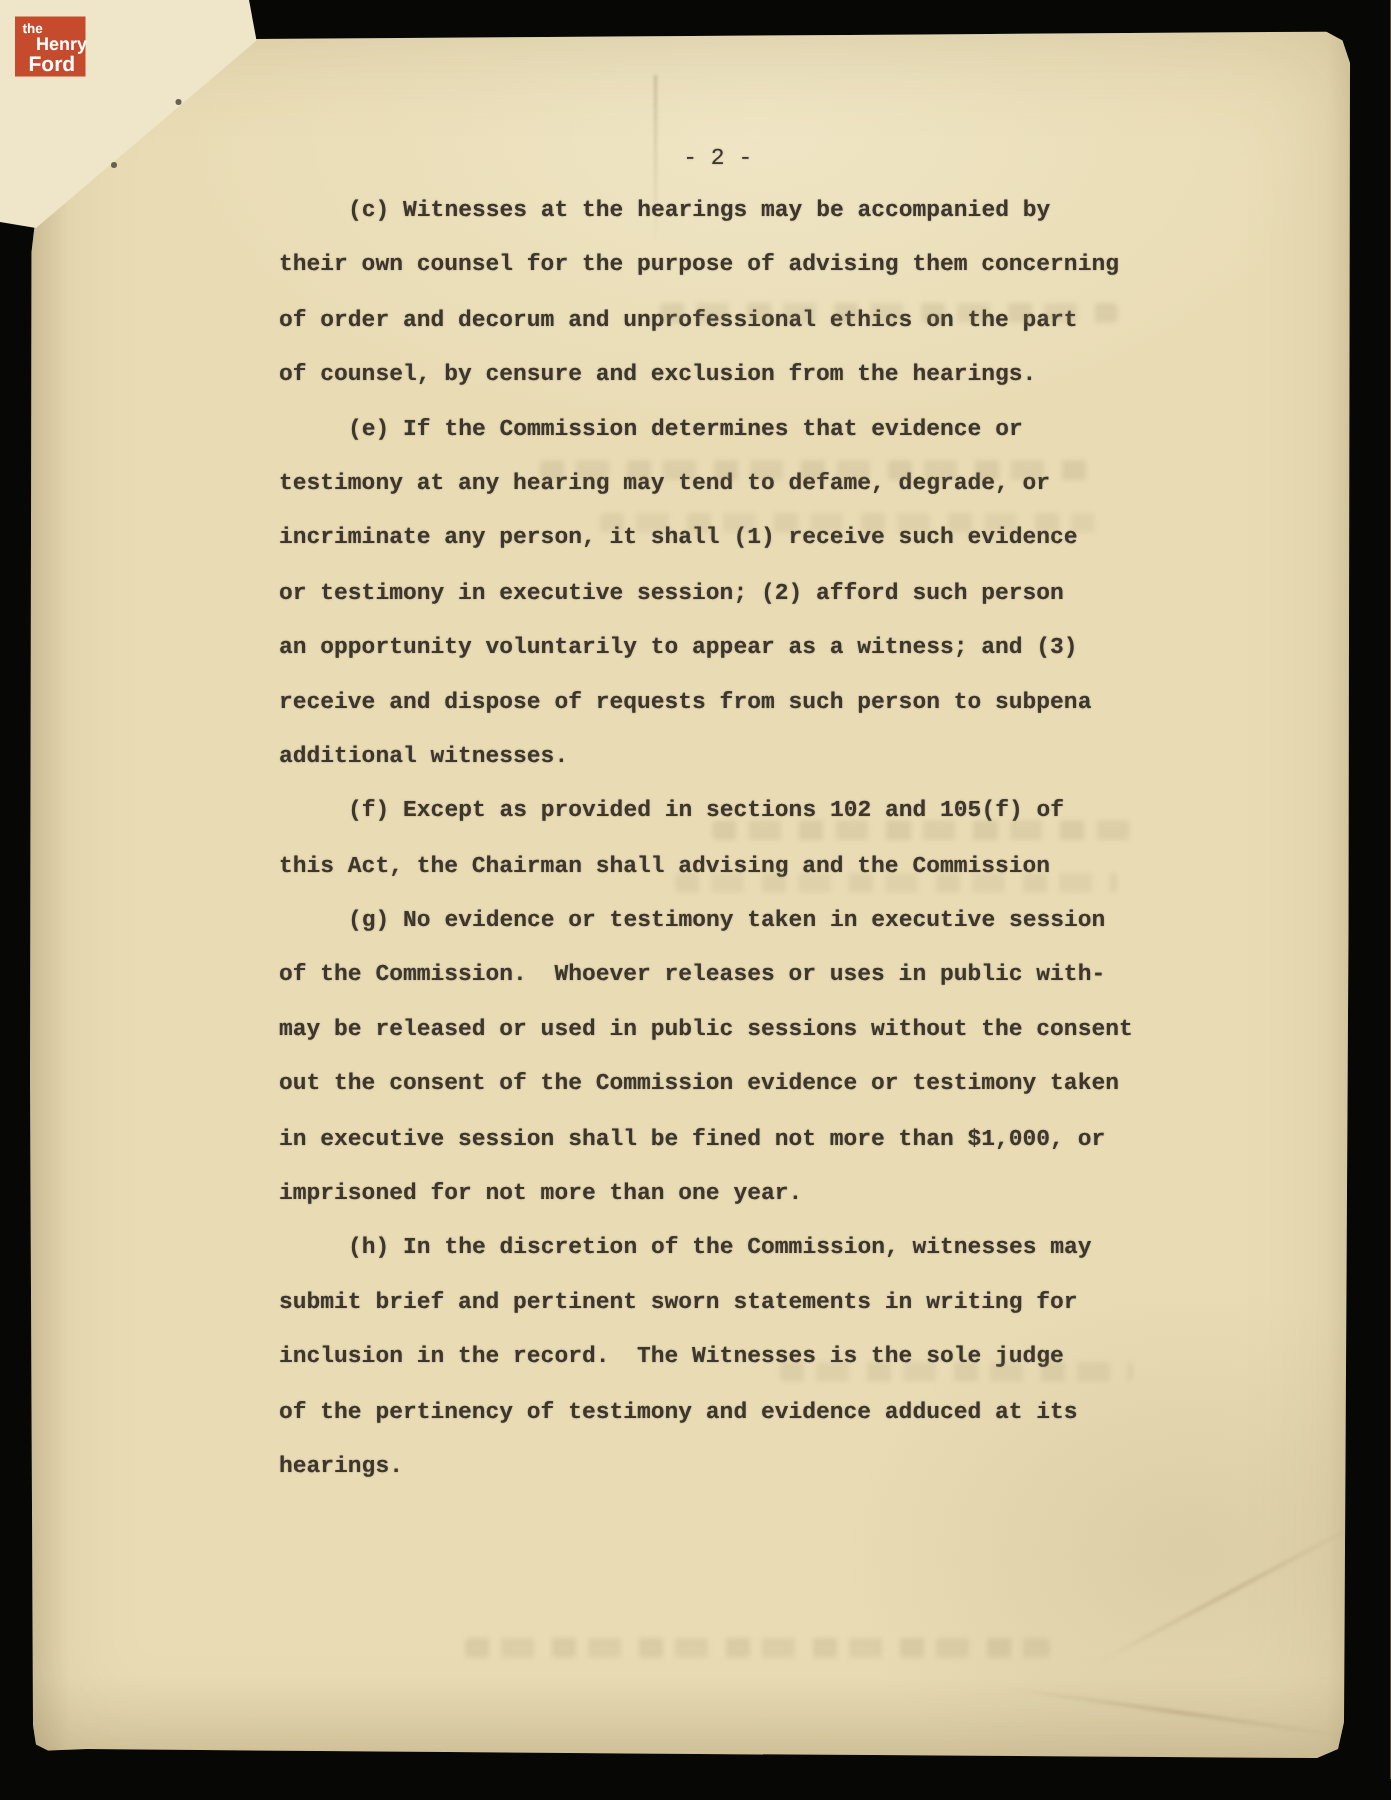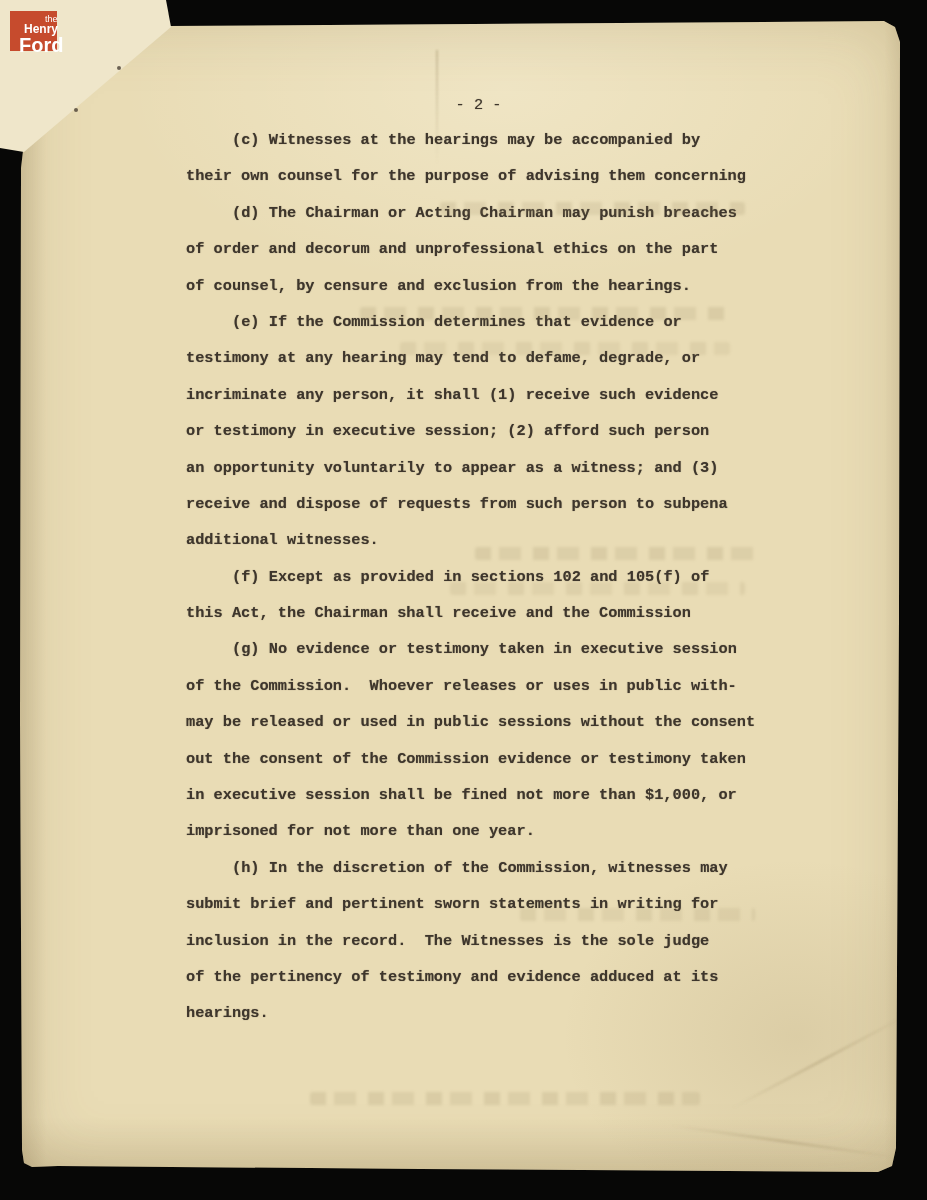--- a/index.html
+++ b/index.html
@@ -83,54 +83,53 @@
   }
   .staple-mark{
     position:absolute;width:4px;height:4px;border-radius:50%;
     background:#4a4034;opacity:.8;z-index:4;
   }
   
   .logo{
     position:absolute;left:10px;top:11px;width:47px;height:40px;
     background:var(--logo-red);z-index:5;color:#fff;
   }
-  .logo .t1{position:absolute;left:5px;top:3px;font-size:9px;font-weight:normal;letter-spacing:0;margin-left:30px;}
+  .logo .t1{position:absolute;left:5px;top:3px;font-size:9px;font-weight:bold;letter-spacing:0;}
   .logo .t2{position:absolute;left:14px;top:11px;font-size:12px;font-weight:bold;}
-  .logo .t3{position:absolute;left:9px;top:23px;font-size:20px;font-weight:bold;}
+  .logo .t3{position:absolute;left:9px;top:23px;font-size:14px;font-weight:bold;}
 </style>
 </head>
 <body>
 
 <div class="stage">
 
   <div class="paper">
     <div class="page-number">- 2 -</div>
 
     <div class="typed-text">
         <div class="paragraph">
           <div class="line first">(c) Witnesses at the hearings may be accompanied by</div>
           <div class="line">their own counsel for the purpose of advising them concerning</div>
         </div>
         <div class="paragraph">
-          <div class="line first">(d) The Chairman or Acting Chairman may punish breaches</div>
           <div class="line">of order and decorum and unprofessional ethics on the part</div>
           <div class="line">of counsel, by censure and exclusion from the hearings.</div>
         </div>
         <div class="paragraph">
           <div class="line first">(e) If the Commission determines that evidence or</div>
           <div class="line">testimony at any hearing may tend to defame, degrade, or</div>
           <div class="line">incriminate any person, it shall (1) receive such evidence</div>
           <div class="line">or testimony in executive session; (2) afford such person</div>
           <div class="line">an opportunity voluntarily to appear as a witness; and (3)</div>
           <div class="line">receive and dispose of requests from such person to subpena</div>
           <div class="line">additional witnesses.</div>
         </div>
         <div class="paragraph">
           <div class="line first">(f) Except as provided in sections 102 and 105(f) of</div>
-          <div class="line">this Act, the Chairman shall receive and the Commission</div>
+          <div class="line">this Act, the Chairman shall advising and the Commission</div>
         </div>
         <div class="paragraph">
           <div class="line first">(g) No evidence or testimony taken in executive session</div>
           <div class="line">of the Commission.  Whoever releases or uses in public with-</div>
           <div class="line">may be released or used in public sessions without the consent</div>
           <div class="line">out the consent of the Commission evidence or testimony taken</div>
           <div class="line">in executive session shall be fined not more than $1,000, or</div>
           <div class="line">imprisoned for not more than one year.</div>
         </div>
         <div class="paragraph">

